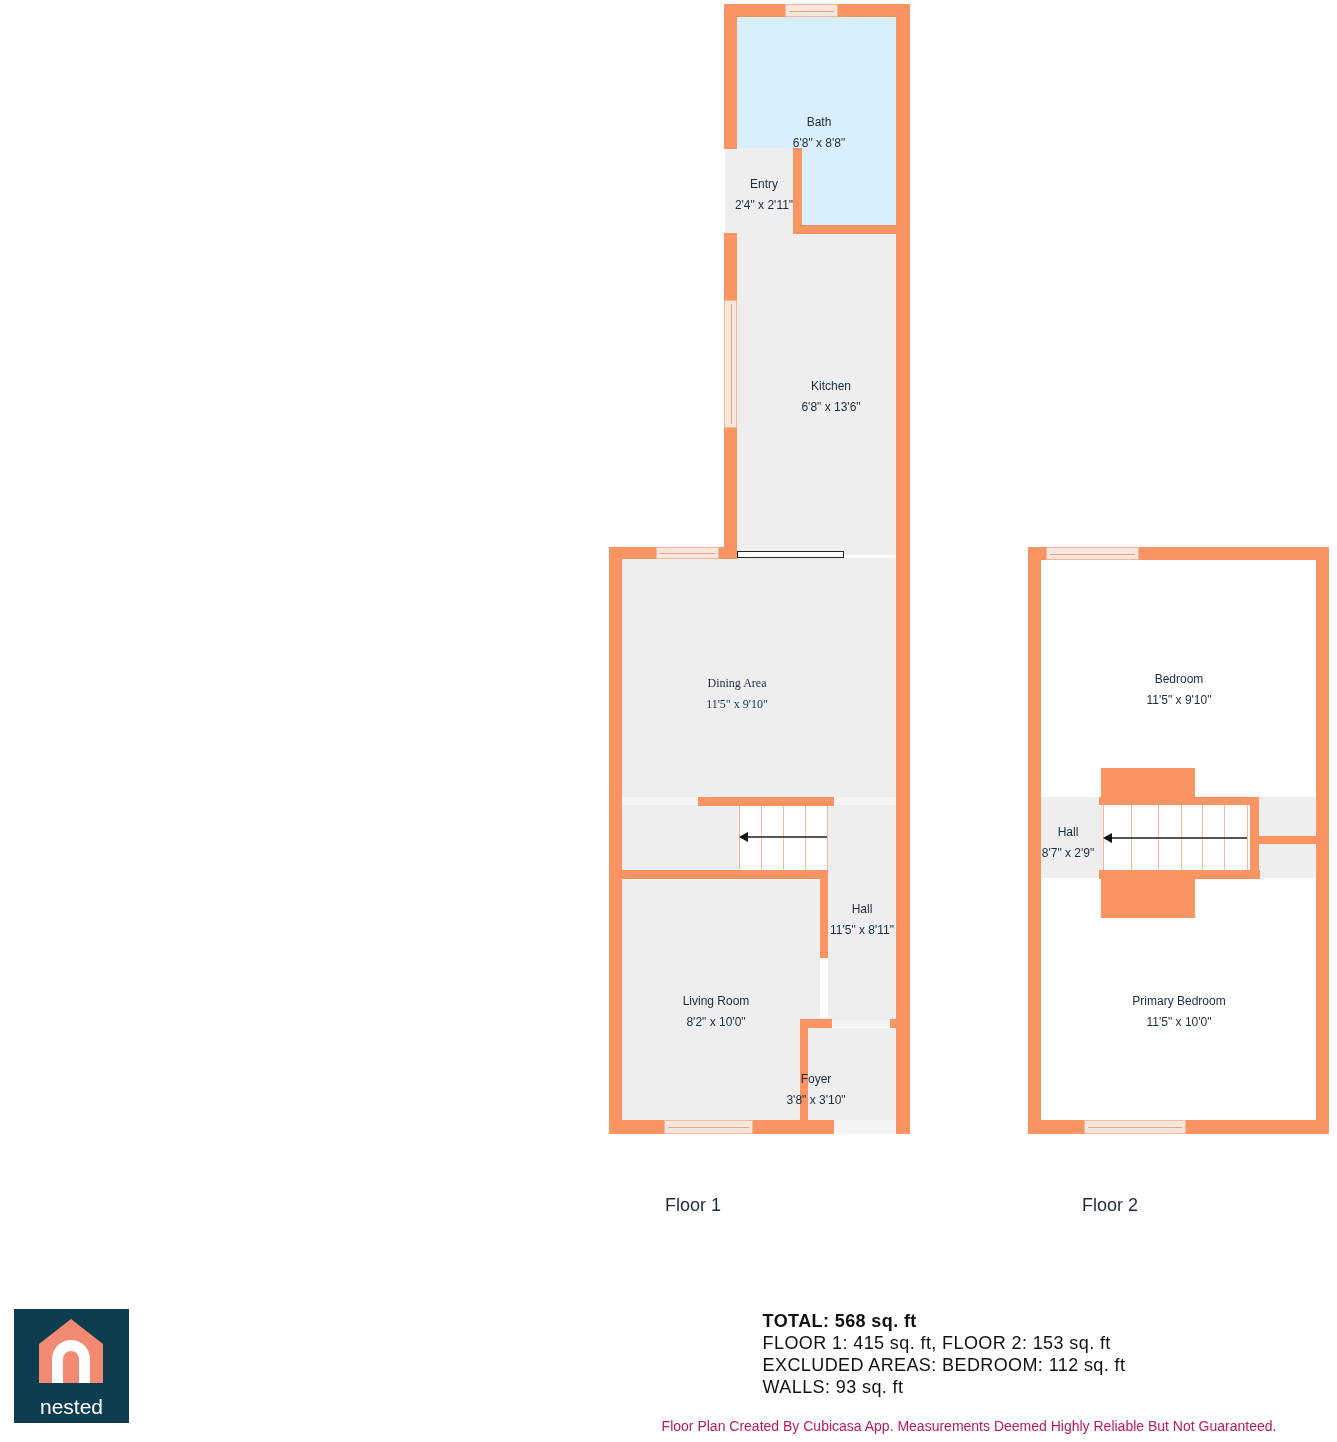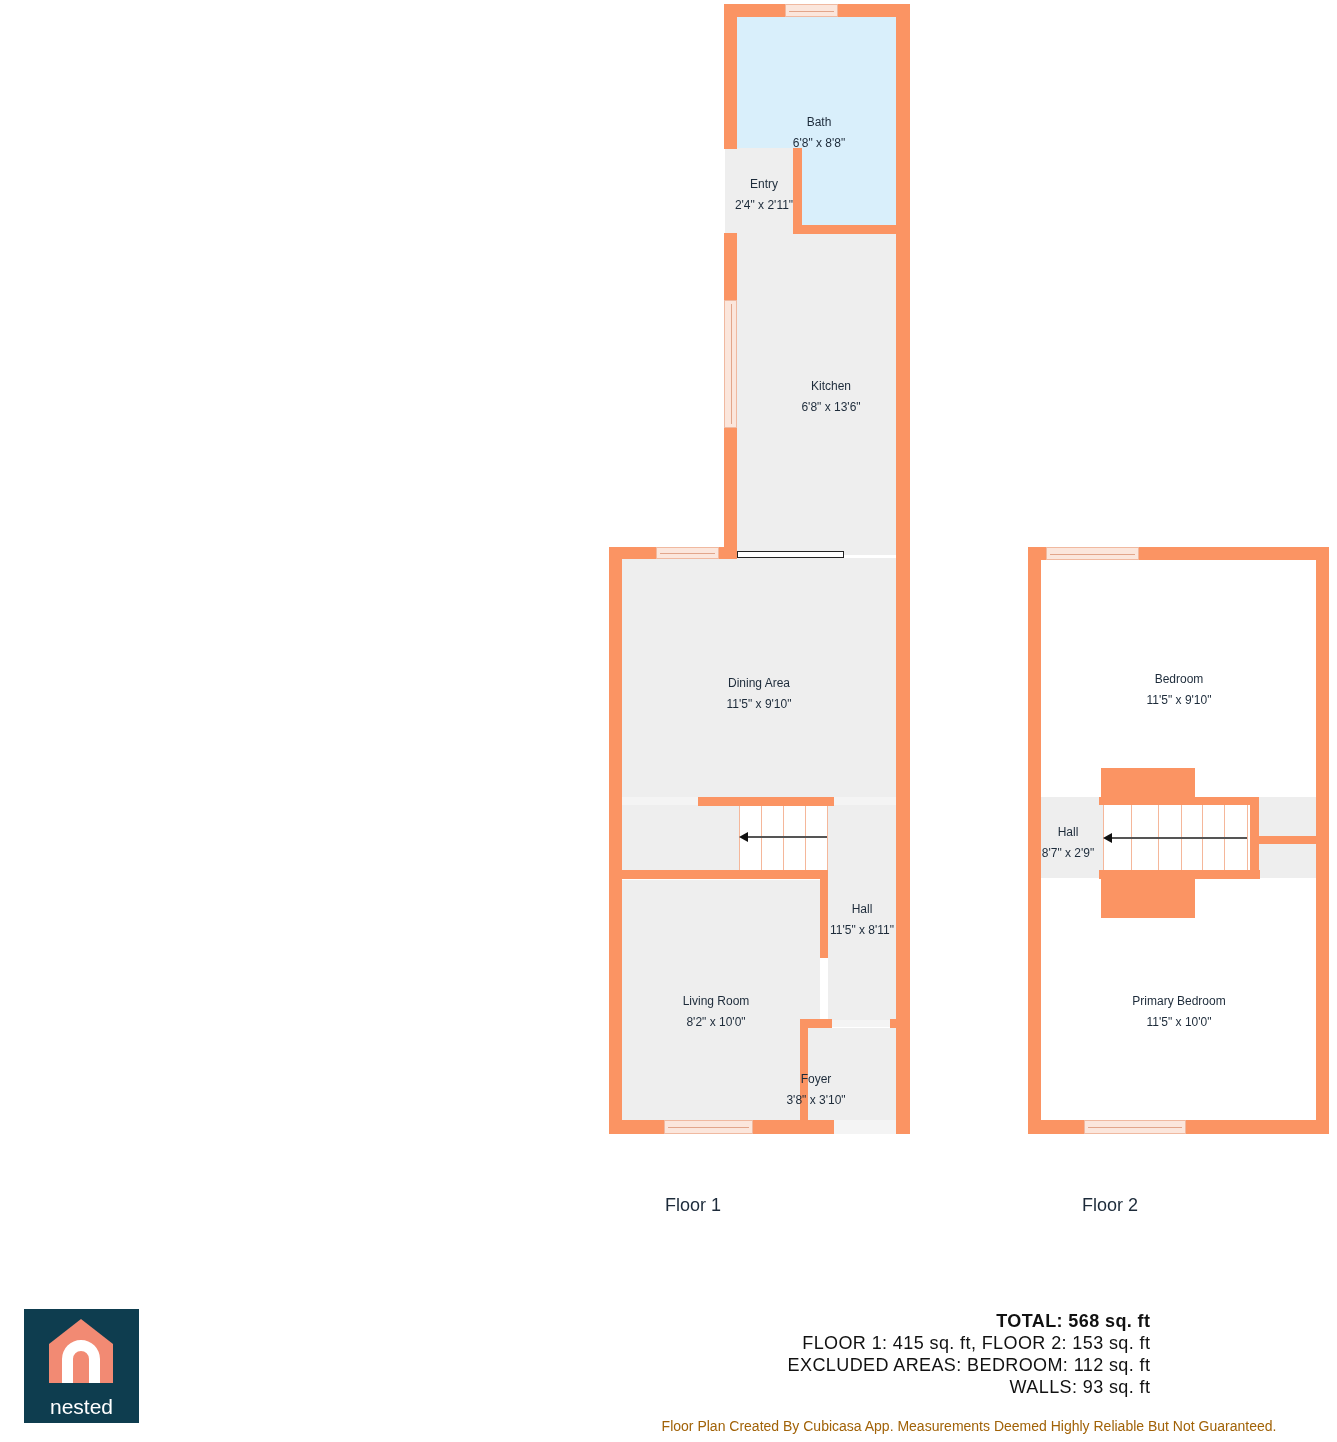--- a/index.html
+++ b/index.html
@@ -12,24 +12,24 @@
     .win::after { content: ""; position: absolute; left: 3px; right: 3px; top: 50%; height: 0; border-top: 1px solid #e2a58a; }
     .winv { position: absolute; background: #fbe6dc; border: 1px solid #f0b9a0; box-sizing: border-box; }
     .winv::after { content: ""; position: absolute; top: 3px; bottom: 3px; left: 50%; width: 0; border-left: 1px solid #e2a58a; }
     .door { position: absolute; background: #f4f4f4; }
     .label { position: absolute; text-align: center; font-size: 12px; line-height: 21px; color: #1d2b3a; white-space: nowrap; transform: translateX(-50%); }
     .floor-label { position: absolute; font-size: 18px; color: #1d2b3a; margin-left: 44px; }
     .stairs { position: absolute; background: #ffffff; }
     .tread { position: absolute; top: 0; bottom: 0; width: 1px; background: #f5b79a; }
     .arrow-line { position: absolute; height: 2px; background: #555; }
     .arrow-head { position: absolute; width: 0; height: 0; border-top: 5px solid transparent; border-bottom: 5px solid transparent; border-right: 9px solid #111; }
-    .summary { position: absolute; left: 969px; transform: translateX(-50%); text-align: right; font-size: 18px; line-height: 22px; color: #111; letter-spacing: 0.4px; white-space: nowrap; }
+    .summary { position: absolute; left: 944px; transform: translateX(-50%); text-align: left; font-size: 18px; line-height: 22px; color: #111; letter-spacing: 0.4px; white-space: nowrap; }
     .summary .total { font-weight: bold; }
-    .disclaimer { position: absolute; left: 969px; top: 1418px; transform: translateX(-50%); font-size: 14px; color: #a16207; white-space: nowrap; }
-    .logo { position: absolute; left: 24px; top: 1309px; width: 115px; height: 114px; background: #0e3d4f; }
+    .disclaimer { position: absolute; left: 969px; top: 1418px; transform: translateX(-50%); font-size: 14px; color: #be185d; white-space: nowrap; }
+    .logo { position: absolute; left: 14px; top: 1309px; width: 115px; height: 114px; background: #0e3d4f; }
     .logo-text { position: absolute; left: 0; right: 0; top: 86px; text-align: center; color: #fff; font-size: 21px; }
     .counter { position: absolute; left: 737px; top: 551px; width: 107px; height: 7px; background: #fff; border: 1px solid #222; box-sizing: border-box; }
   </style>
 </head>
 <body>
 
 <div>
 
   <div class="floor" style="left:737px;top:233px;width:160px;height:322px;"></div>
   <div class="bath" style="left:737px;top:17px;width:160px;height:209px;"></div>
@@ -85,21 +85,21 @@
       <div>6'8" x 8'8"</div>
   </div>
   <div class="label" style="left:764px;top:174px;">
     <div>Entry</div>
       <div>2'4" x 2'11"</div>
   </div>
   <div class="label" style="left:831px;top:376px;">
     <div>Kitchen</div>
       <div>6'8" x 13'6"</div>
   </div>
-  <div class="label" style="left:759px;top:673px;">
+  <div class="label" style="left:737px;top:673px;font-family:Liberation Serif, serif;">
     <div>Dining Area</div>
       <div>11'5" x 9'10"</div>
   </div>
   <div class="label" style="left:862px;top:899px;">
     <div>Hall</div>
       <div>11'5" x 8'11"</div>
   </div>
   <div class="label" style="left:716px;top:991px;">
     <div>Living Room</div>
       <div>8'2" x 10'0"</div>

